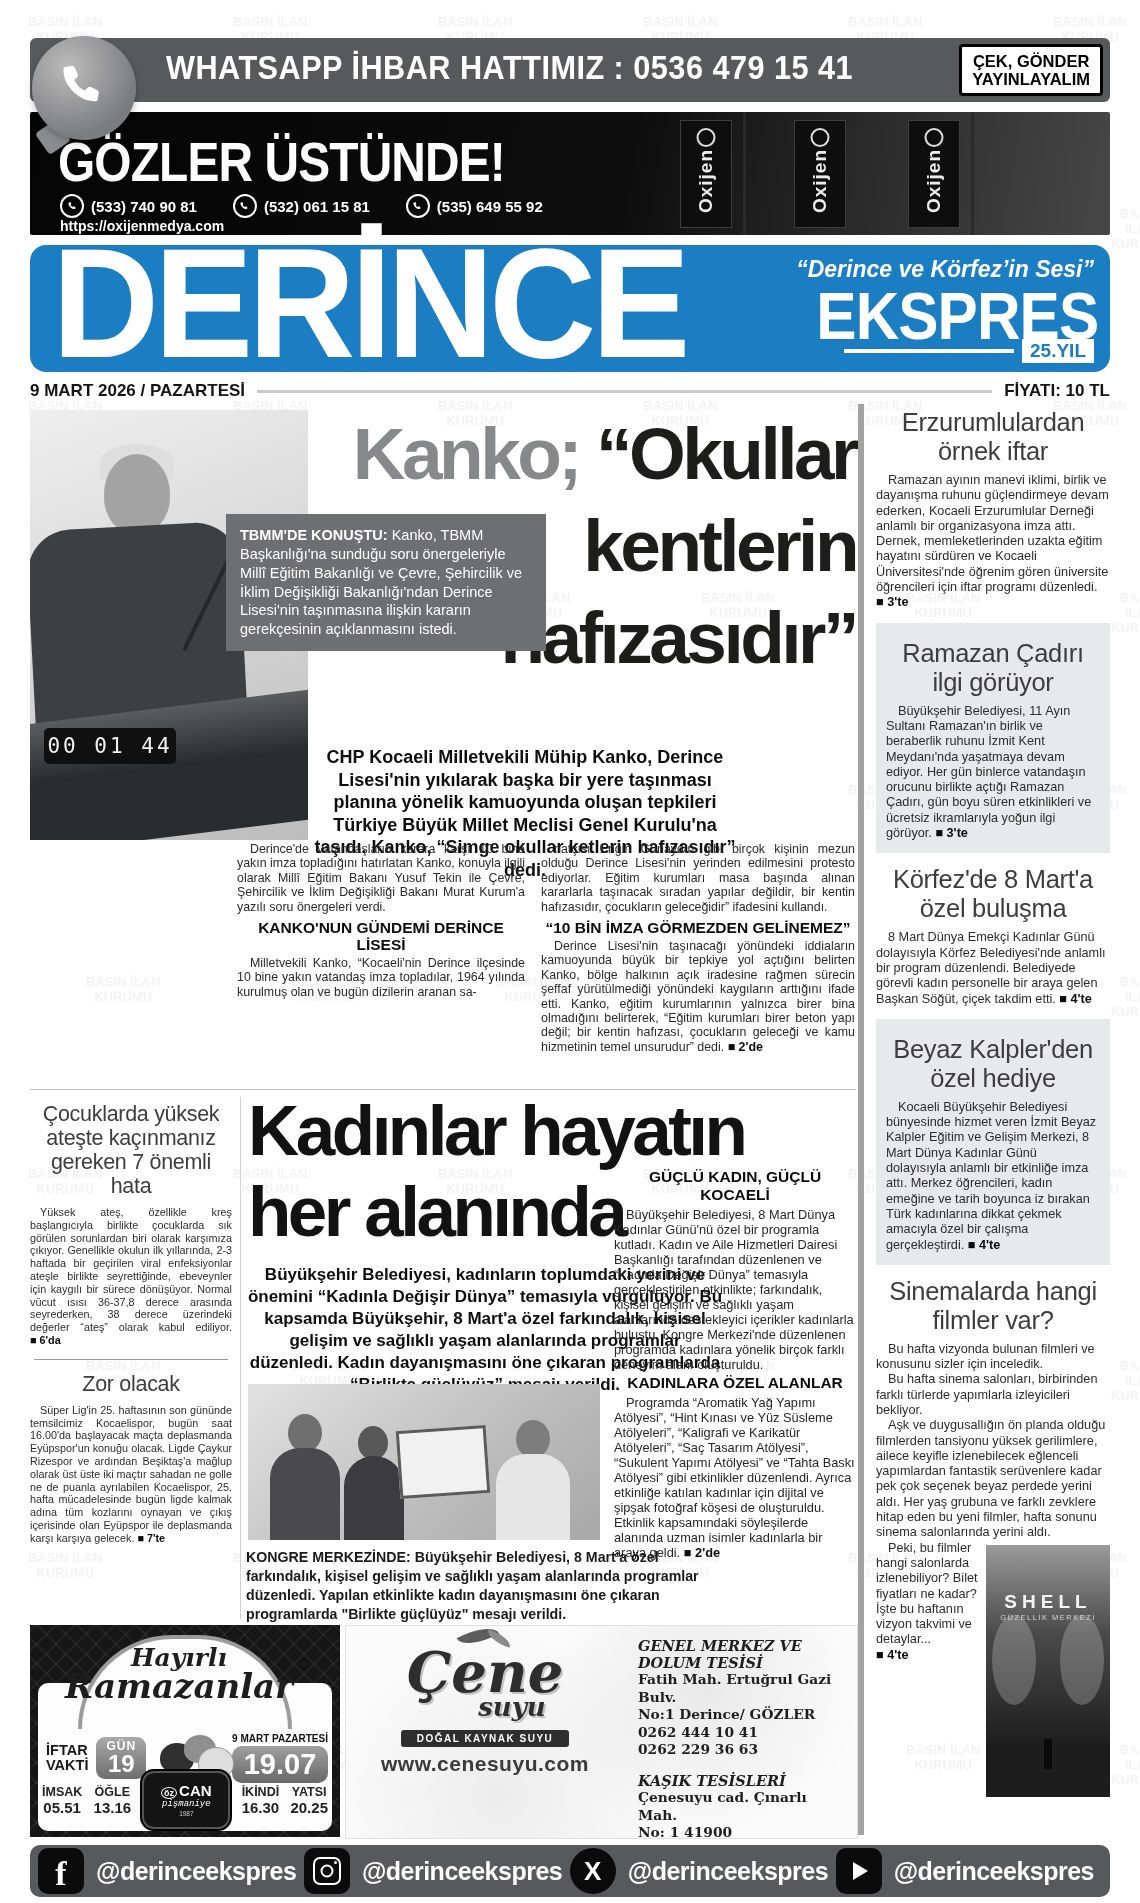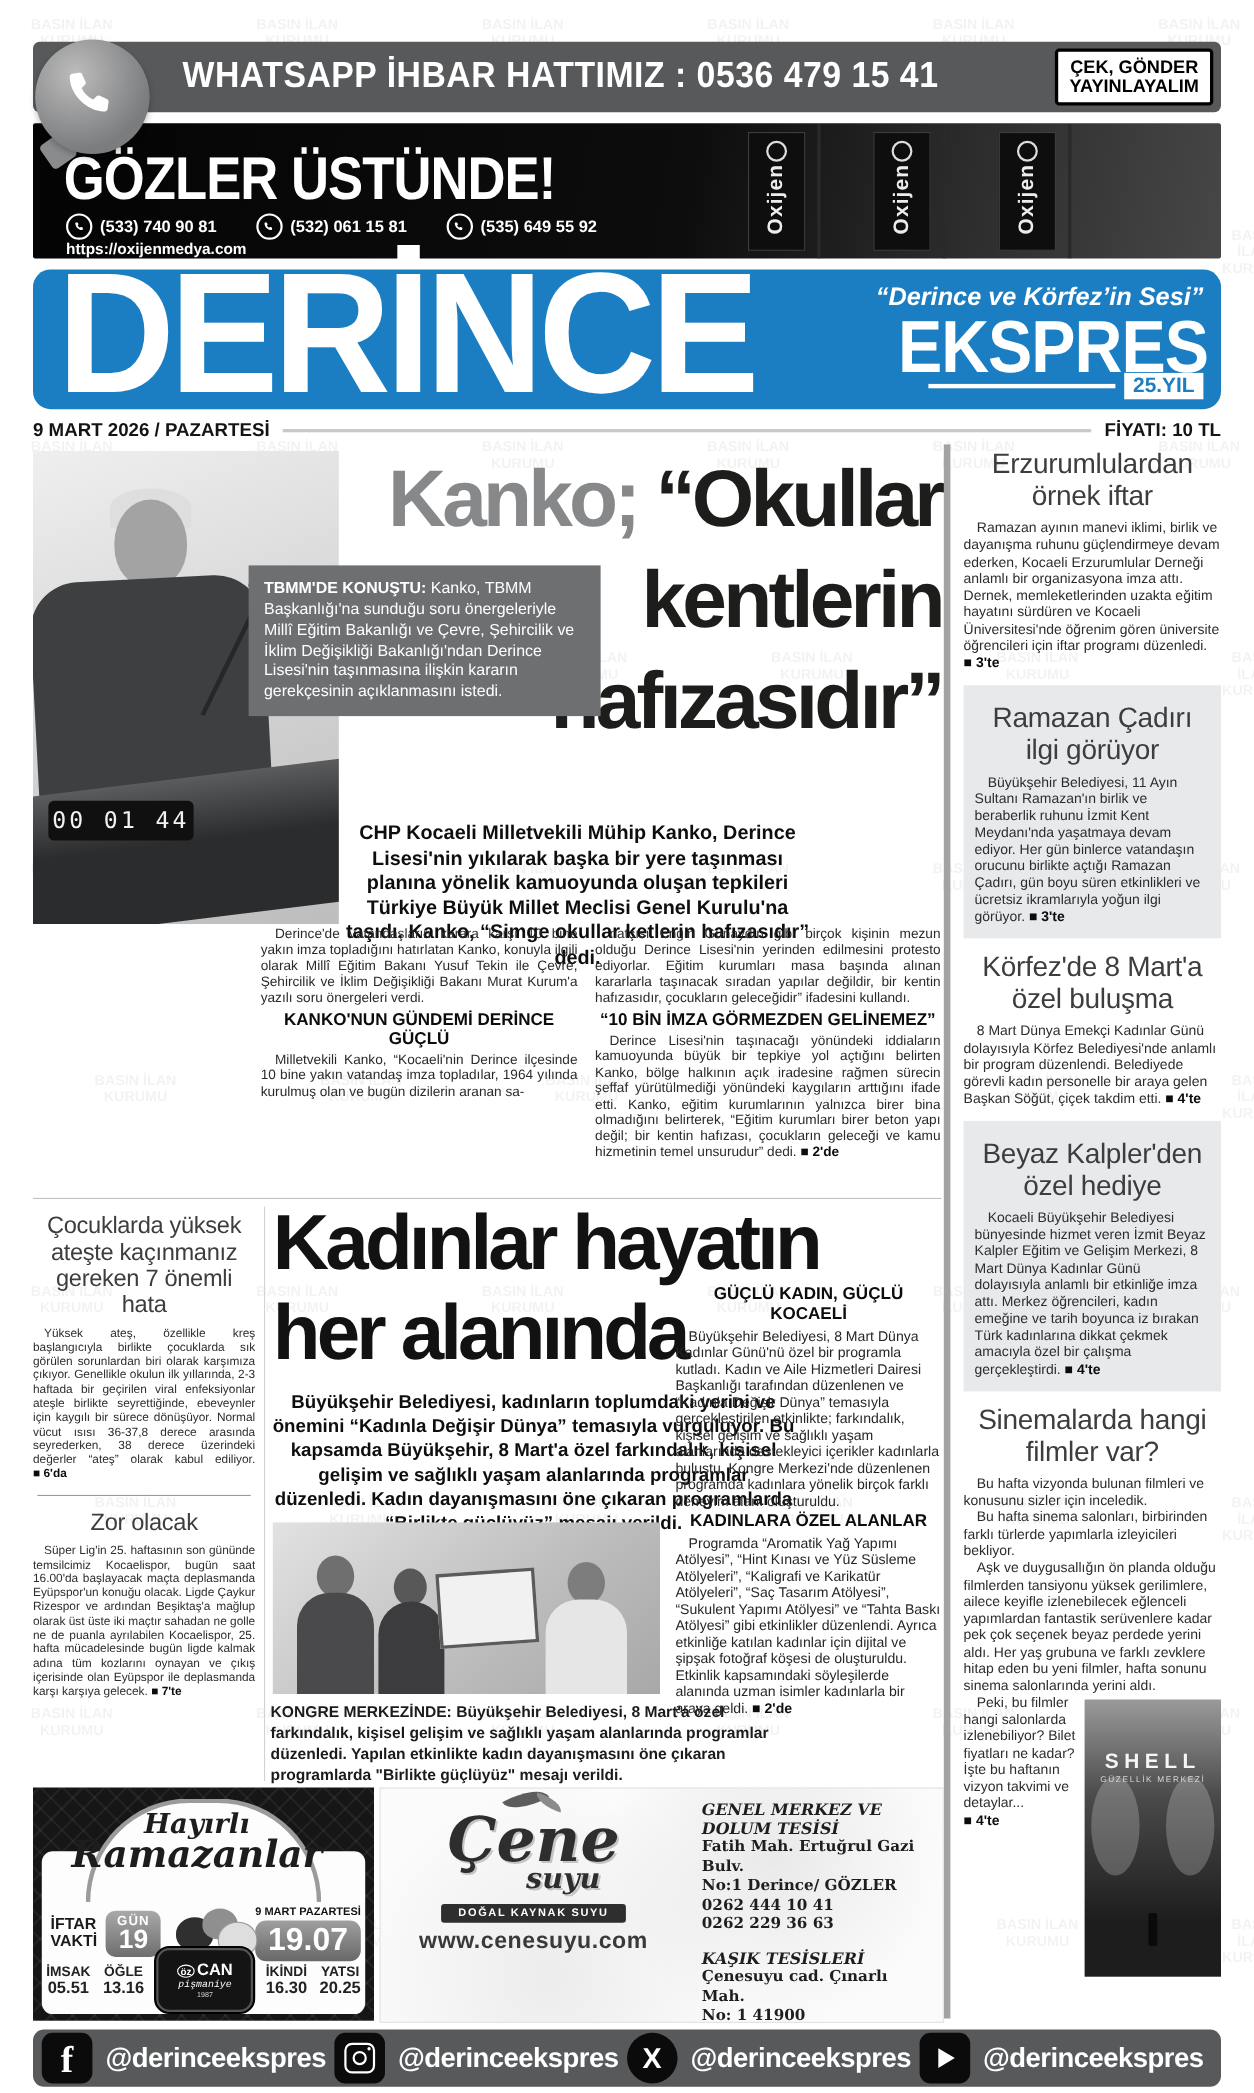--- a/index.html
+++ b/index.html
@@ -501,21 +501,21 @@
       <div>hafızasıdır”</div>
     </h1>
     <div class="kickerbox">
       <b>TBMM'DE KONUŞTU:</b>
       <span>Kanko, TBMM Başkanlığı'na sunduğu soru önergeleriyle Millî Eğitim Bakanlığı ve Çevre, Şehircilik ve İklim Değişikliği Bakanlığı'ndan Derince Lisesi'nin taşınmasına ilişkin kararın gerekçesinin açıklanmasını istedi.</span>
     </div>
     <p class="lede1">CHP Kocaeli Milletvekili Mühip Kanko, Derince Lisesi'nin yıkılarak başka bir yere taşınması planına yönelik kamuoyunda oluşan tepkileri Türkiye Büyük Millet Meclisi Genel Kurulu'na taşıdı. Kanko, “Simge okullar ketlerin hafızasıdır” dedi.</p>
     <div class="cols1">
       <div class="c1">
         <p>Derince'de vatandaşların karara karşı 10 bine yakın imza topladığını hatırlatan Kanko, konuyla ilgili olarak Millî Eğitim Bakanı Yusuf Tekin ile Çevre, Şehircilik ve İklim Değişikliği Bakanı Murat Kurum'a yazılı soru önergeleri verdi.</p>
-        <h4>KANKO'NUN GÜNDEMİ DERİNCE GÜÇLÜ</h4>
+        <h4>KANKO'NUN GÜNDEMİ DERİNCE LİSESİ</h4>
         <p>Milletvekili Kanko, “Kocaeli'nin Derince ilçesinde 10 bine yakın vatandaş imza topladılar, 1964 yılında kurulmuş olan ve bugün dizilerin aranan sa-</p>
       </div>
       <div class="c2">
         <p>natçısı Engin Günaydın gibi birçok kişinin mezun olduğu Derince Lisesi'nin yerinden edilmesini protesto ediyorlar. Eğitim kurumları masa başında alınan kararlarla taşınacak sıradan yapılar değildir, bir kentin hafızasıdır, çocukların geleceğidir” ifadesini kullandı.</p>
         <h4>“10 BİN İMZA GÖRMEZDEN GELİNEMEZ”</h4>
         <p><span>Derince Lisesi'nin taşınacağı yönündeki iddiaların kamuoyunda büyük bir tepkiye yol açtığını belirten Kanko, bölge halkının açık iradesine rağmen sürecin şeffaf yürütülmediği yönündeki kaygıların arttığını ifade etti. Kanko, eğitim kurumlarının yalnızca birer bina olmadığını belirterek, “Eğitim kurumları birer beton yapı değil; bir kentin hafızası, çocukların geleceği ve kamu hizmetinin temel unsurudur” dedi.</span> <b class="ref">■ 2'de</b></p>
       </div>
     </div>
   </section>
 

